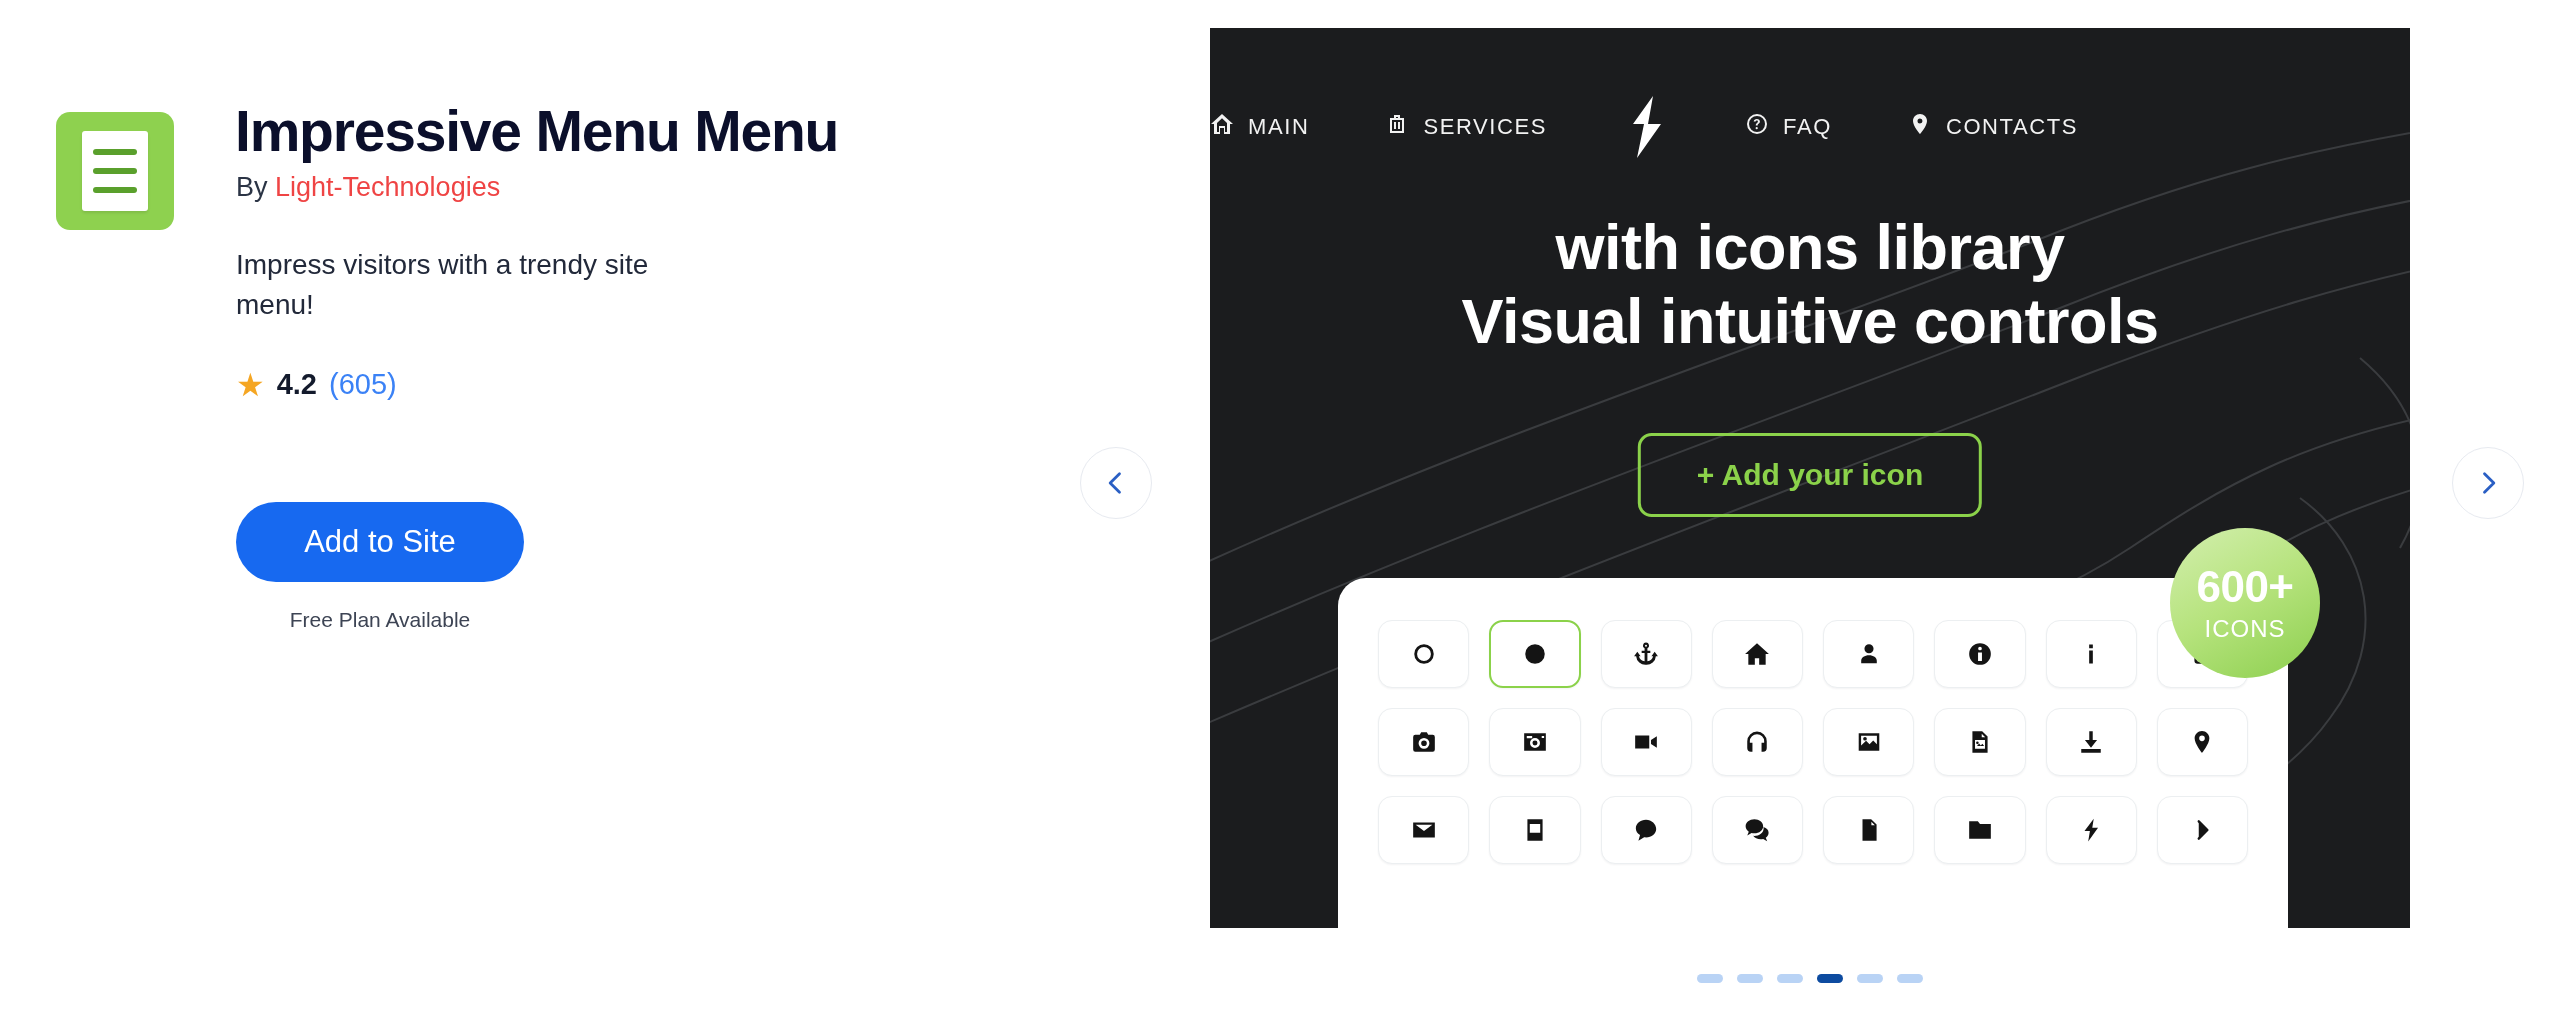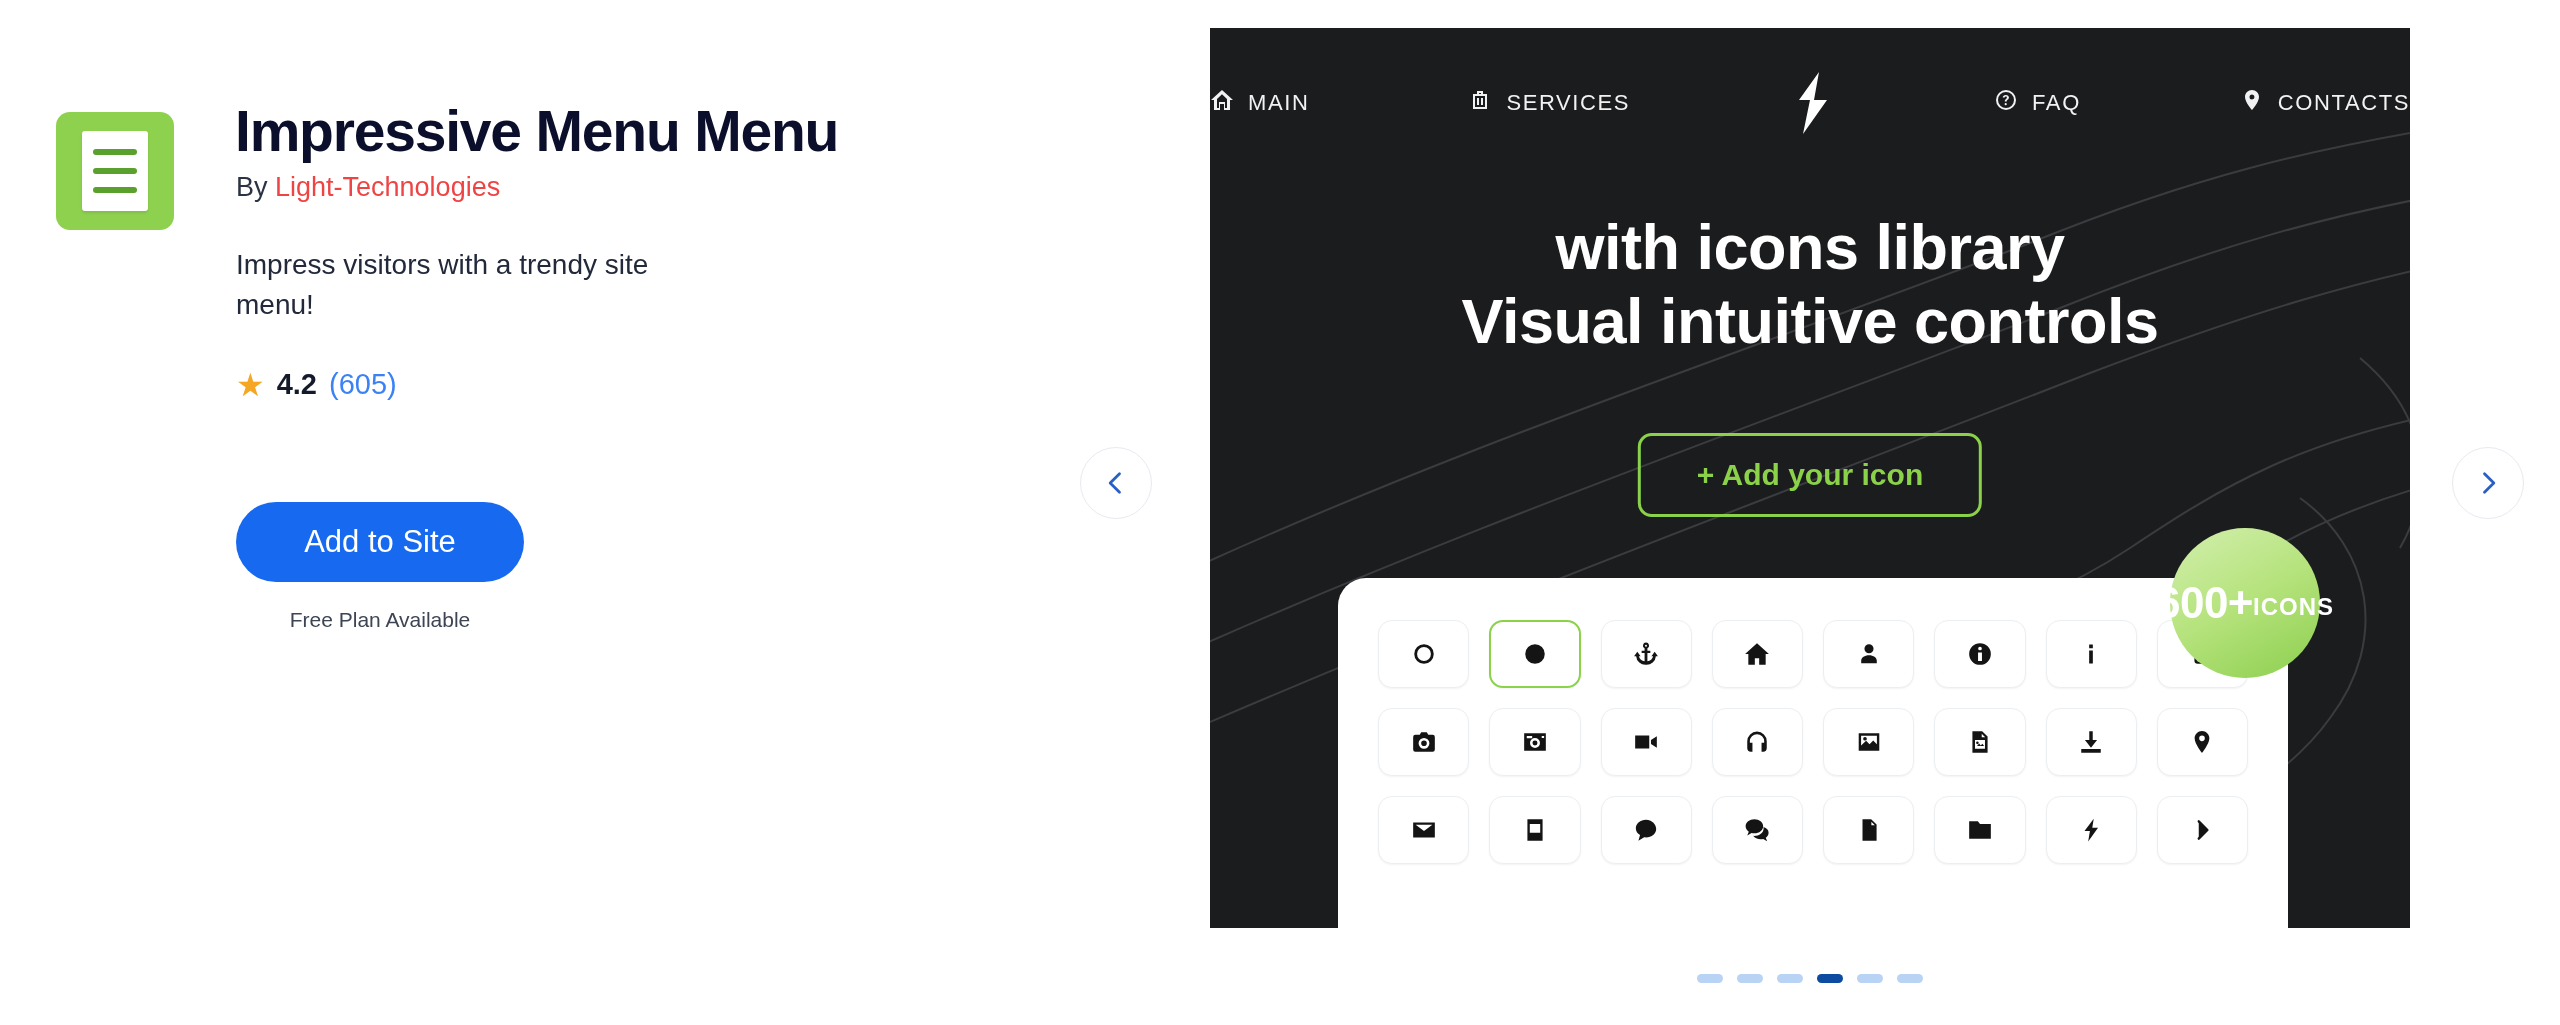--- a/index.html
+++ b/index.html
@@ -68,22 +68,22 @@
 
   
   .promo {
     position: absolute; left: 1210px; top: 28px;
     width: 1200px; height: 900px;
     background: #1b1c1e; overflow: hidden;
   }
   .promo .bg-lines { position: absolute; inset: 0; width: 100%; height: 100%; }
 
   .promo-nav {
-    position: absolute; top: 44px; left: 0; width: 100%;
-    display: flex; align-items: center; justify-content: space-between; gap: 76px;
+    position: absolute; top: 68px; left: 0; width: 100%;
+    display: flex; align-items: center; justify-content: flex-start; gap: 76px;
   }
   .promo-nav .nav-item {
     display: flex; align-items: center; gap: 14px;
     color: #f2f2f2; font-size: 22px; letter-spacing: 1.6px; cursor: pointer;
   }
   .promo-nav .nav-item svg { width: 24px; height: 24px; fill: #f2f2f2; }
   .promo-nav .brand-bolt { width: 46px; height: 62px; }
   .promo-nav .brand-bolt svg { width: 46px; height: 62px; fill: #ffffff; }
 
   .promo-head {
@@ -112,25 +112,25 @@
     display: flex; align-items: center; justify-content: center; cursor: pointer;
     box-shadow: 0 1px 2px rgba(16,24,40,0.05);
   }
   .icon-cell.selected { border: 2px solid #8bd24a; }
   .icon-cell svg { width: 26px; height: 26px; fill: #141414; }
 
   .icons-badge {
     position: absolute; left: 960px; top: 500px;
     width: 150px; height: 150px; border-radius: 50%;
     background: linear-gradient(150deg, #d3efae 0%, #b6e37d 48%, #8ccf4e 100%);
-    display: flex; flex-direction: row; align-items: center; justify-content: center;
+    display: flex; flex-direction: column; align-items: center; justify-content: center;
     color: #ffffff; line-height: 1;
   }
   .icons-badge .big { font-size: 44px; font-weight: 700; letter-spacing: -0.5px; }
-  .icons-badge .small { font-size: 24px; font-weight: 700; letter-spacing: 1px; margin-top: 8px; }
+  .icons-badge .small { font-size: 24px; font-weight: 400; letter-spacing: 1px; margin-top: 8px; }
 
   
   .carousel-arrow {
     position: absolute; width: 72px; height: 72px; border-radius: 50%;
     background: #ffffff; border: 1.5px solid #e7eaf0;
     display: flex; align-items: center; justify-content: center; cursor: pointer;
   }
   .carousel-arrow svg { width: 28px; height: 28px; stroke: #2a5fc4; stroke-width: 2.4; fill: none; }
   .arrow-prev { left: 1080px; top: 447px; }
   .arrow-next { left: 2452px; top: 447px; }

